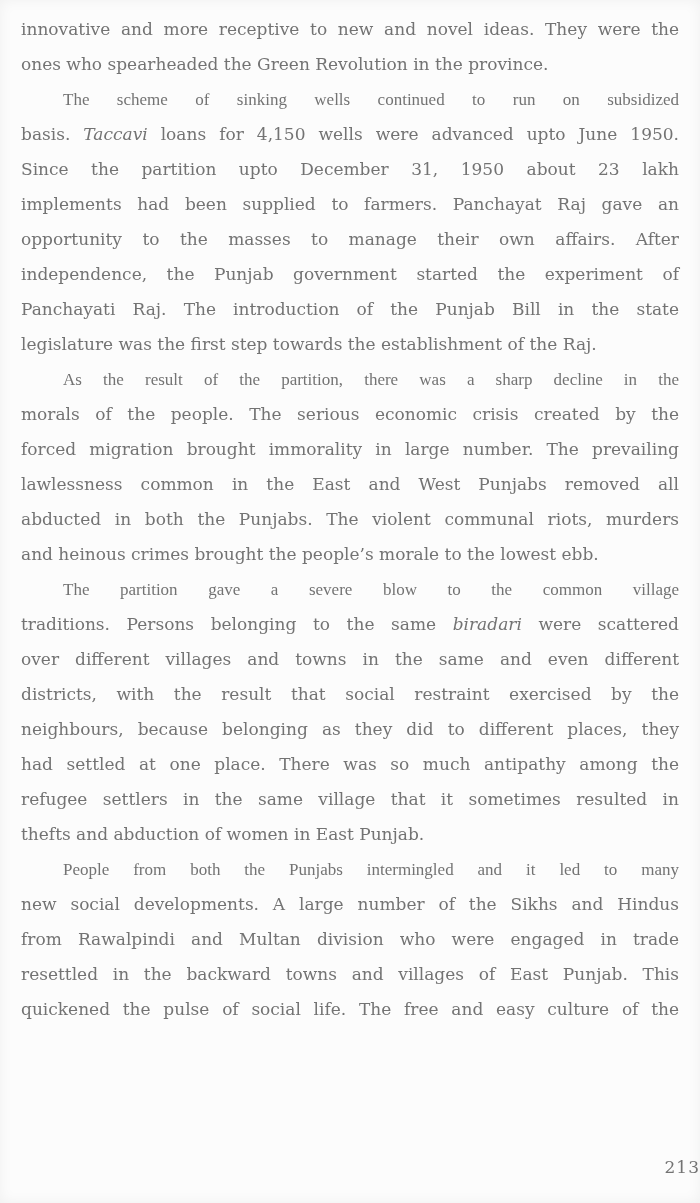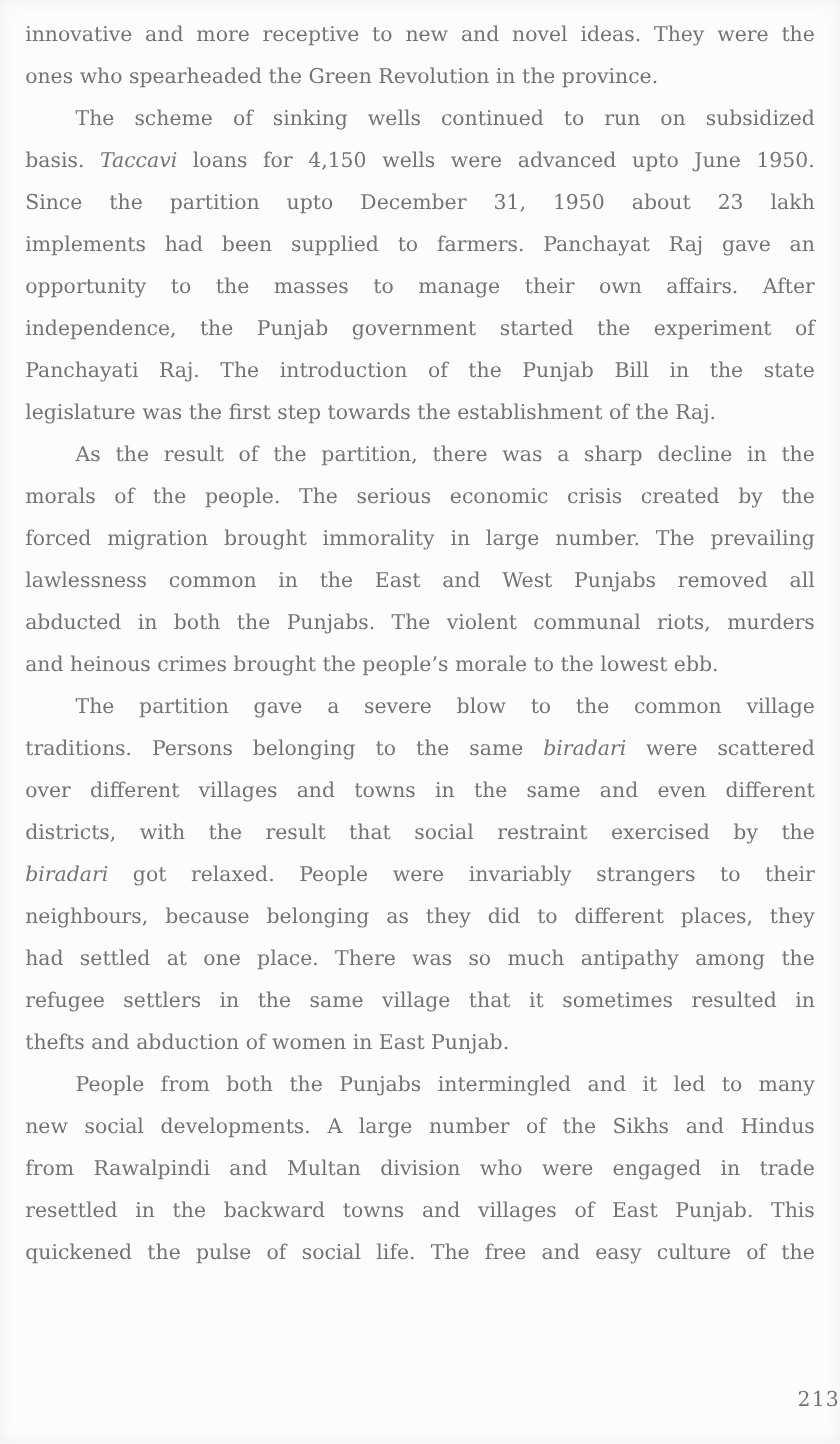--- a/index.html
+++ b/index.html
@@ -22,21 +22,21 @@
     font-size: 17px;
   }
   .line {
     height: 35px;
     line-height: 35px;
     text-align: justify;
     text-align-last: justify;
     white-space: nowrap; 
   }
   .line .seg { white-space: normal; }
-  .line.indent { text-indent: 42px; }
+  .line.indent { text-indent: 42px; font-family: Liberation Serif, serif; }
   .line.last {
     text-align: left;
     text-align-last: left;
   }
   .seg.italic { font-style: italic; }
   .page-number {
     position: absolute;
     left: 0;
     right: 0;
     top: 1150px;
@@ -64,21 +64,20 @@
       <div class="line indent"><span class="seg">As the result of the partition, there was a sharp decline in the</span></div>
       <div class="line"><span class="seg">morals of the people. The serious economic crisis created by the</span></div>
       <div class="line"><span class="seg">forced migration brought immorality in large number. The prevailing</span></div>
       <div class="line"><span class="seg">lawlessness common in the East and West Punjabs removed all</span></div>
       <div class="line"><span class="seg">abducted in both the Punjabs. The violent communal riots, murders</span></div>
       <div class="line last"><span class="seg">and heinous crimes brought the people’s morale to the lowest ebb.</span></div>
       <div class="line indent"><span class="seg">The partition gave a severe blow to the common village</span></div>
       <div class="line"><span class="seg">traditions. Persons belonging to the same </span><span class="seg italic">biradari</span><span class="seg"> were scattered</span></div>
       <div class="line"><span class="seg">over different villages and towns in the same and even different</span></div>
       <div class="line"><span class="seg">districts, with the result that social restraint exercised by the</span></div>
-      <div class="line"><span class="seg italic">biradari</span><span class="seg"> got relaxed. People were invariably strangers to their</span></div>
       <div class="line"><span class="seg">neighbours, because belonging as they did to different places, they</span></div>
       <div class="line"><span class="seg">had settled at one place. There was so much antipathy among the</span></div>
       <div class="line"><span class="seg">refugee settlers in the same village that it sometimes resulted in</span></div>
       <div class="line last"><span class="seg">thefts and abduction of women in East Punjab.</span></div>
       <div class="line indent"><span class="seg">People from both the Punjabs intermingled and it led to many</span></div>
       <div class="line"><span class="seg">new social developments. A large number of the Sikhs and Hindus</span></div>
       <div class="line"><span class="seg">from Rawalpindi and Multan division who were engaged in trade</span></div>
       <div class="line"><span class="seg">resettled in the backward towns and villages of East Punjab. This</span></div>
       <div class="line"><span class="seg">quickened the pulse of social life. The free and easy culture of the</span></div>
     </div>

